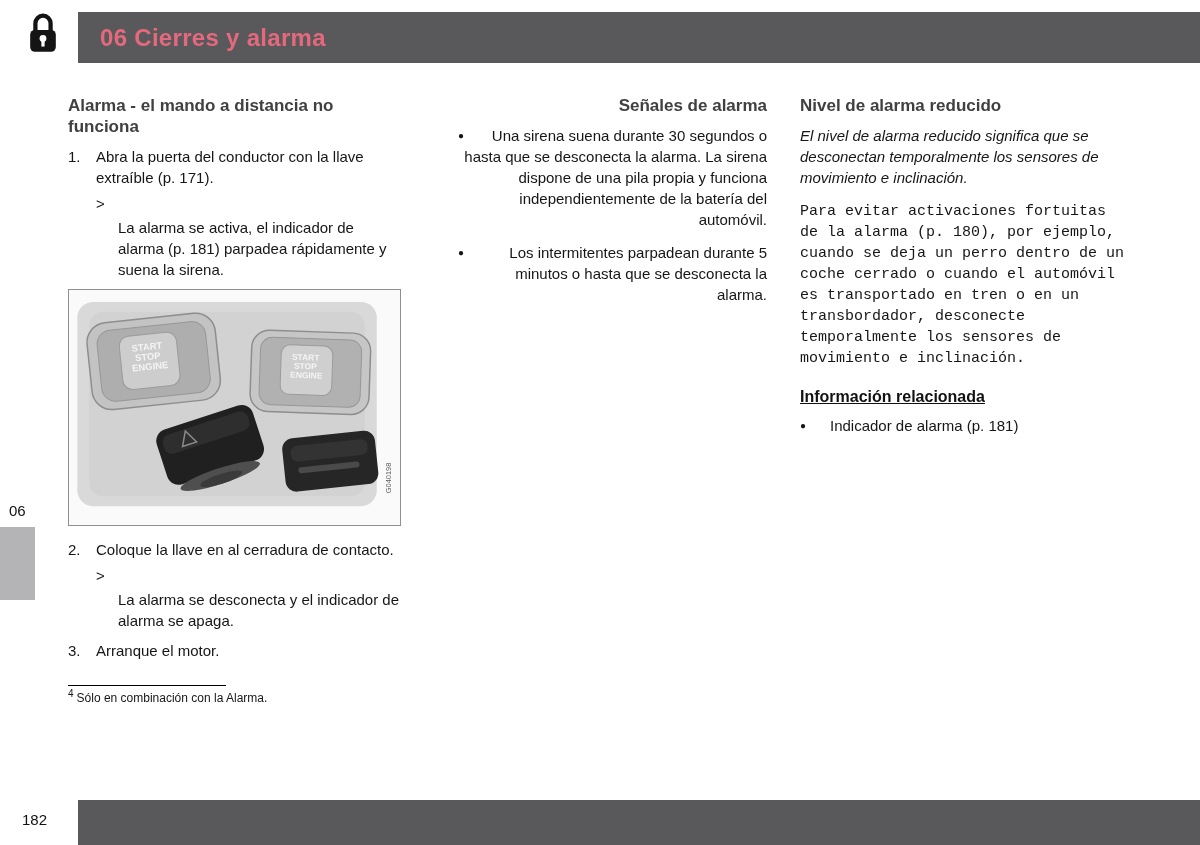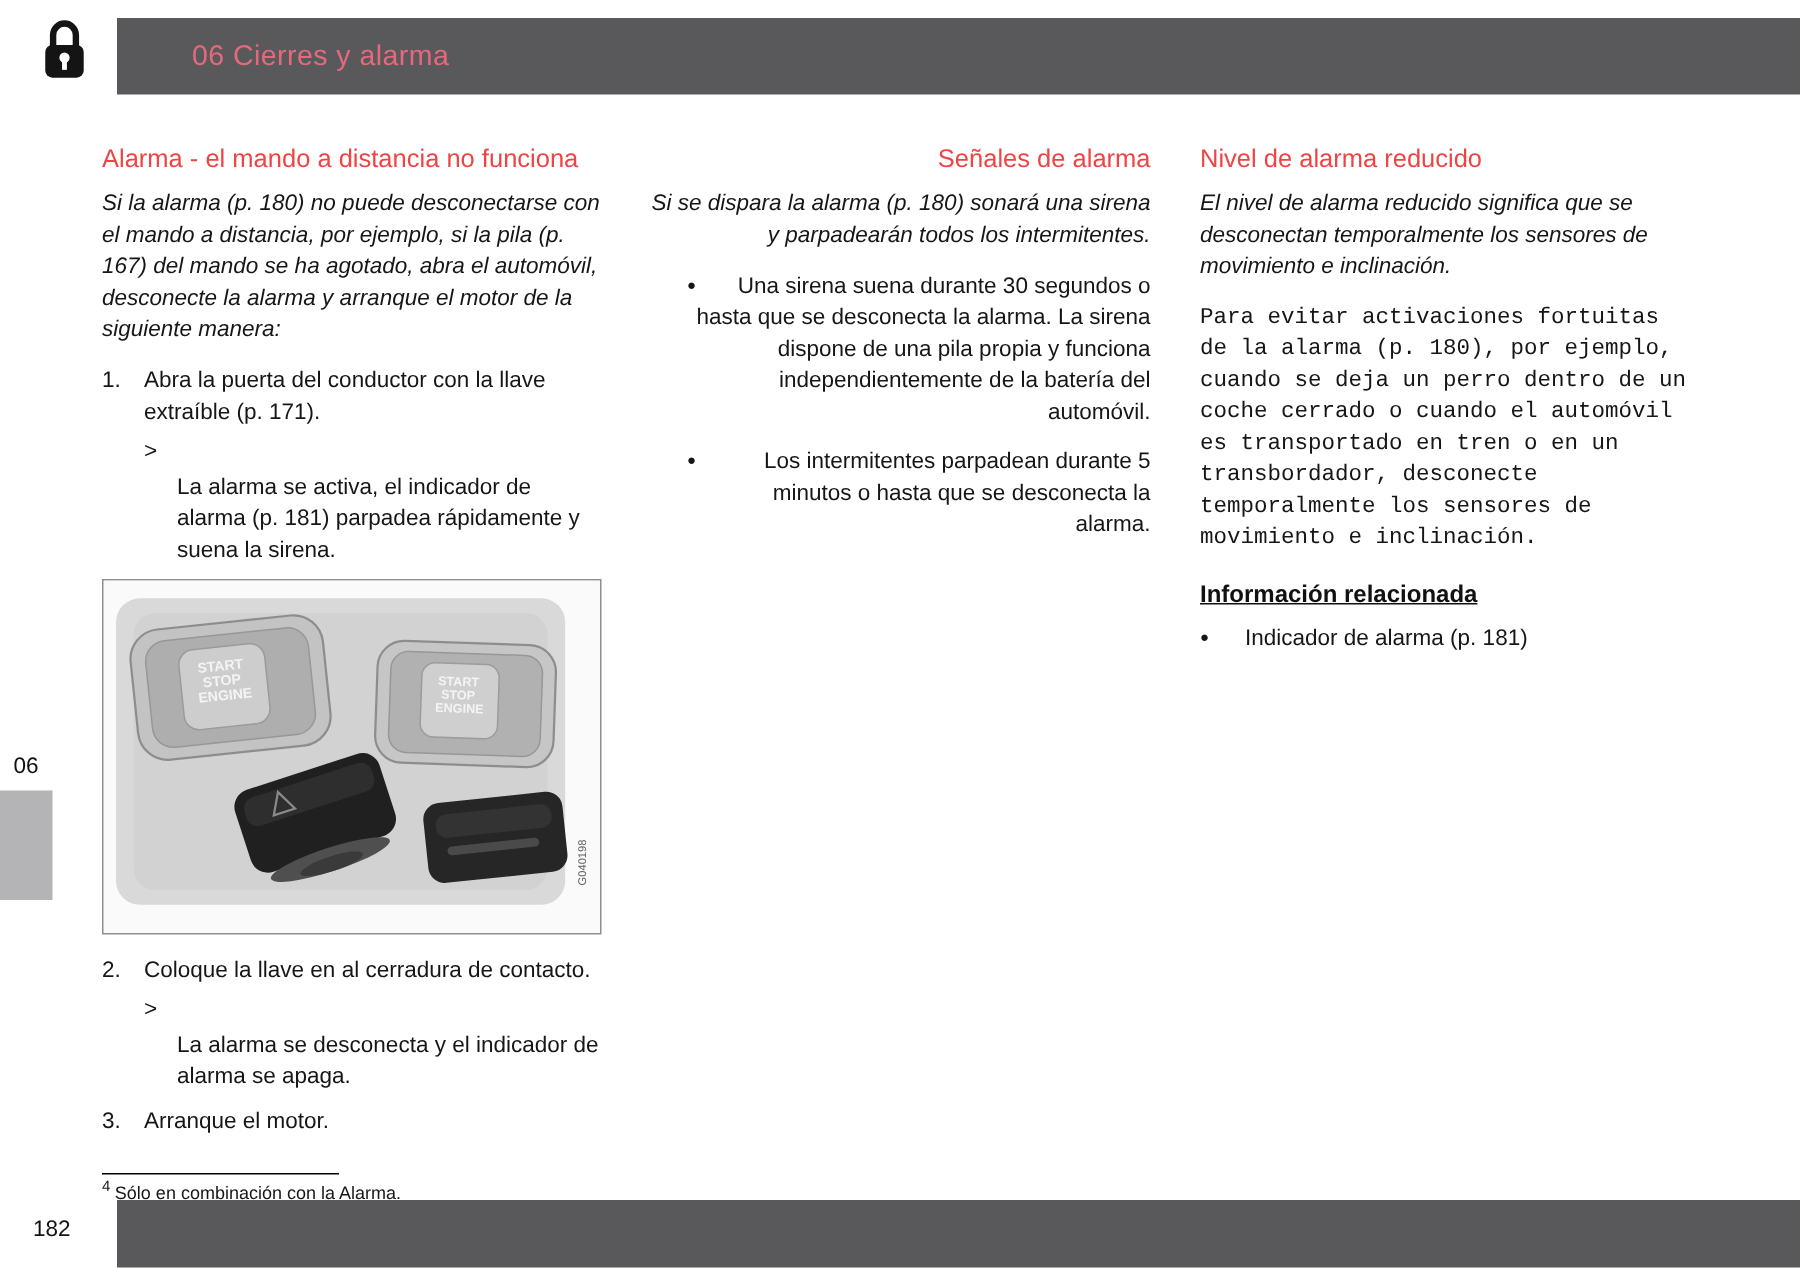--- a/index.html
+++ b/index.html
@@ -11,41 +11,41 @@
     position:relative;
     overflow:hidden;
   }
   .page { position:absolute; inset:0; background:#fff; }
 
   
   .chapter-bar {
     position:absolute; left:78px; top:12px; right:0; height:51px;
     background:#59595c; display:flex; align-items:center; padding-left:22px;
   }
-  .chapter-title { font-size:19px; font-weight:normal; color:#e4697d; letter-spacing:.3px;margin-left:28px; }
+  .chapter-title { font-size:24px; font-weight:bold; color:#e4697d; letter-spacing:.3px; }
 
   .corner-icon { position:absolute; left:24px; top:10px; width:38px; height:48px; }
 
   
   .side-tab-num { position:absolute; left:9px; top:502px; font-size:15px; color:#111; }
   .side-tab-block { position:absolute; left:0; top:527px; width:35px; height:73px; background:#b4b4b6; }
 
   
   .footer-bar { position:absolute; left:78px; top:800px; right:0; height:45px; background:#59595c; }
   .page-number { position:absolute; left:22px; top:811px; font-size:15px; color:#111;text-align:center; }
 
   
   .col { position:absolute; top:95px; width:333px; font-size:15px; line-height:21px; }
   .col1 { left:68px; }
   .col2 { left:434px;text-align:right; }
   .col3 { left:800px; }
 
   h2.sec-heading {
-    font-size:17px; line-height:21px; font-weight:normal;
-    color:#ef4444; margin-bottom:9px;
+    font-size:17px; line-height:21px; font-weight:bold;
+    color:#404040; margin-bottom:9px;
   }
   p.intro { font-style:italic; margin-bottom:13px; }
   p.body-para { margin-bottom:13px;font-family:Liberation Mono, monospace; }
 
   .step { display:flex; margin-bottom:5px; }
   .step-num { width:28px; flex:none; }
   .step-text { flex:1; }
   .substep { display:flex; margin:3px 0 9px 28px; }
   .sub-marker { width:22px; flex:none; }
   .sub-text { flex:1;margin-top:24px; }
@@ -83,21 +83,20 @@
 
   <header class="chapter-bar">
     <h1 class="chapter-title">06 Cierres y alarma</h1>
   </header>
 
   <div class="side-tab-num">06</div>
   <div class="side-tab-block"></div>
 
   <section class="col col1">
     <h2 class="sec-heading">Alarma - el mando a distancia no funciona</h2>
-    <p class="intro">Si la alarma (p. 180) no puede desconectarse con el mando a distancia, por ejemplo, si la pila (p. 167) del mando se ha agotado, abra el automóvil, desconecte la alarma y arranque el motor de la siguiente manera:</p>
 
     <div class="step">
       <span class="step-num">1.</span>
       <span class="step-text">Abra la puerta del conductor con la llave extraíble (p. 171).</span>
     </div>
     <div class="substep">
       <span class="sub-marker">&gt;</span>
       <span class="sub-text">La alarma se activa, el indicador de alarma (p. 181) parpadea rápidamente y suena la sirena.</span>
     </div>
 
@@ -162,21 +161,20 @@
     </div>
 
     <div class="footnote">
       <div class="footnote-line"></div>
       <p><sup>4</sup><span class="fn-text">Sólo en combinación con la Alarma.</span></p>
     </div>
   </section>
 
   <section class="col col2">
     <h2 class="sec-heading">Señales de alarma</h2>
-    <p class="intro">Si se dispara la alarma (p. 180) sonará una sirena y parpadearán todos los intermitentes.</p>
 
     <div class="bullet-item">
       <span class="bullet-mark">●</span>
       <span class="bullet-text">Una sirena suena durante 30 segundos o hasta que se desconecta la alarma. La sirena dispone de una pila propia y funciona independientemente de la batería del automóvil.</span>
     </div>
     <div class="bullet-item">
       <span class="bullet-mark">●</span>
       <span class="bullet-text">Los intermitentes parpadean durante 5 minutos o hasta que se desconecta la alarma.</span>
     </div>
   </section>

